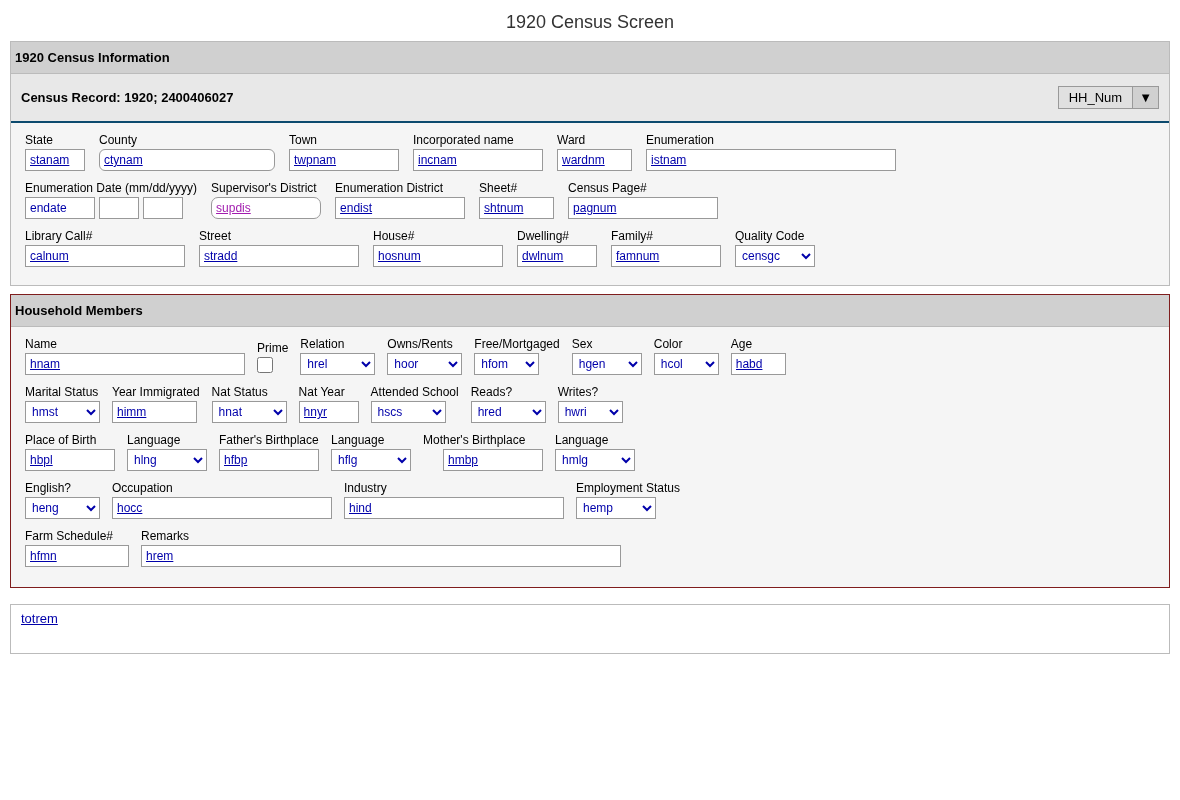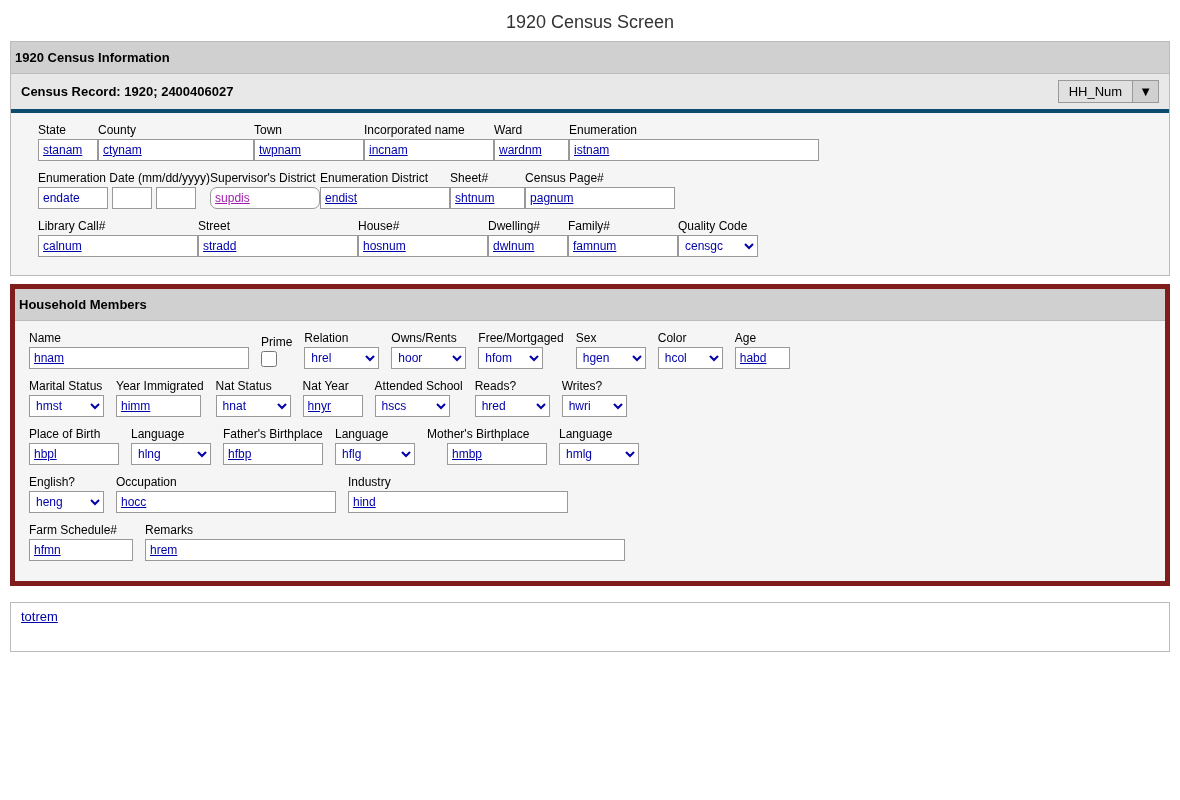--- a/index.html
+++ b/index.html
@@ -23,25 +23,25 @@
       font-size: 13px;
       border-bottom: 1px solid #bbb;
     }
     .census-info-panel {
       border: 1px solid #bbb;
       margin: 0 10px 8px 10px;
       background: #f5f5f5;
     }
     .census-record-bar {
       background: #e8e8e8;
-      padding: 6px 10px;
+      padding: 12px 10px;
       display: flex;
       justify-content: space-between;
       align-items: center;
-      border-bottom: 4px solid #0c4a6e;
+      border-bottom: 2px solid #0c4a6e;
     }
     .census-record-label {
       font-weight: bold;
       font-size: 13px;
     }
     .hhnum-btn {
       display: flex;
       align-items: center;
       border: 1px solid #999;
       background: #e0e0e0;
@@ -55,45 +55,44 @@
       padding: 3px 6px;
       border-left: 1px solid #999;
       background: #d0d0d0;
     }
     .fields-area {
       padding: 10px 14px 8px 14px;
     }
     .field-row {
       display: flex;
       align-items: center;
-      gap: 0;
+      gap: 14px;
       margin-bottom: 10px;
       flex-wrap: wrap;
-      margin-left: 13px;
     }
     .field-group {
       display: flex;
       flex-direction: column;
     }
     .field-label {
       font-size: 12px;
       margin-bottom: 2px;
       color: #000;
     }
     .field-input {
       border: 1px solid #999;
       padding: 2px 4px;
       font-size: 12px;
       color: #00a;
       background: #fff;
       height: 22px;
     }
     .field-input.short { width: 60px; }
     .field-input.medium { width: 100px; }
-    .field-input.long { width: 156px; }
+    .field-input.long { width: 176px; border-radius: 6px; }
     .field-select {
       border: 1px solid #999;
       padding: 2px 2px;
       font-size: 12px;
       color: #00a;
       background: #fff;
       height: 22px;
     }
     .endate-group {
       display: flex;
@@ -117,21 +116,21 @@
       border: 1px solid #999;
       padding: 2px 4px;
       font-size: 12px;
       color: #00a;
       background: #fff;
       height: 22px;
       width: 70px;
     }
     
     .household-panel {
-      border: 5px solid #7f1d1d;
+      border: 1px solid #7f1d1d;
       margin: 0 10px 8px 10px;
       background: #f5f5f5;
     }
     .hh-fields-area {
       padding: 10px 14px 10px 14px;
     }
     .hh-row {
       display: flex;
       align-items: flex-end;
       gap: 12px;
@@ -404,20 +403,26 @@
           </select>
         </div>
         <div class="field-group">
           <span class="field-label">Occupation</span>
           <input class="field-input" value="hocc" style="width: 220px; color: rgb(0, 0, 170); text-decoration: underline;">
         </div>
         <div class="field-group">
           <span class="field-label">Industry</span>
           <input class="field-input" value="hind" style="width: 220px; color: rgb(0, 0, 170); text-decoration: underline;">
         </div>
+        <div class="field-group">
+          <span class="field-label">Employment Status</span>
+          <select class="field-select" style="width:80px">
+            <option>hemp</option>
+          </select>
+        </div>
       </div>
 
       <div class="hh-row">
         <div class="field-group">
           <span class="field-label">Farm Schedule#</span>
           <input class="field-input" value="hfmn" style="width: 104px; color: rgb(0, 0, 170); text-decoration: underline;">
         </div>
         <div class="field-group">
           <span class="field-label">Remarks</span>
           <input class="field-input" value="hrem" style="width: 480px; color: rgb(0, 0, 170); text-decoration: underline;">

